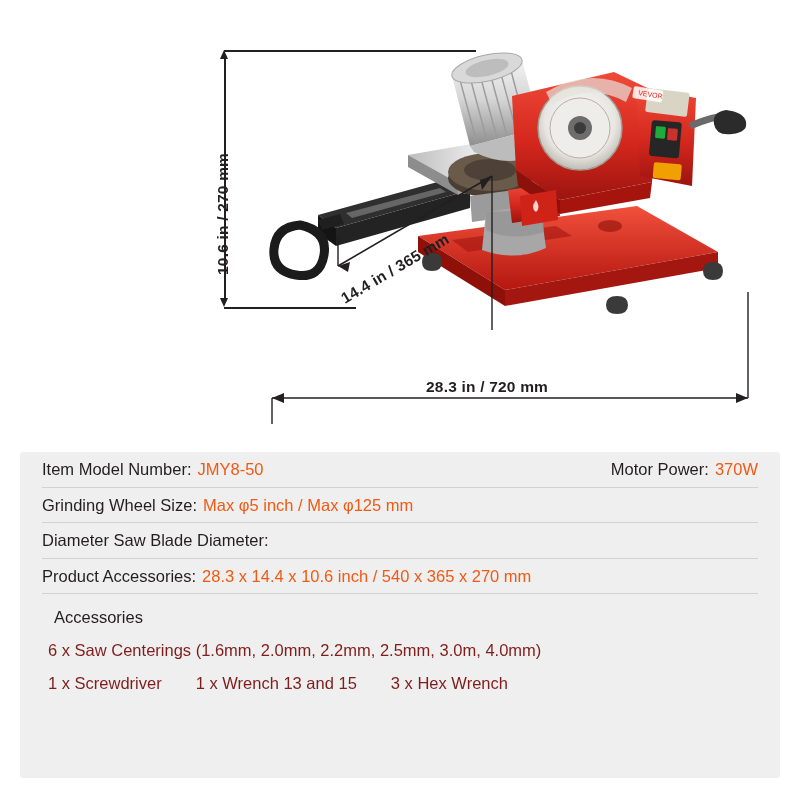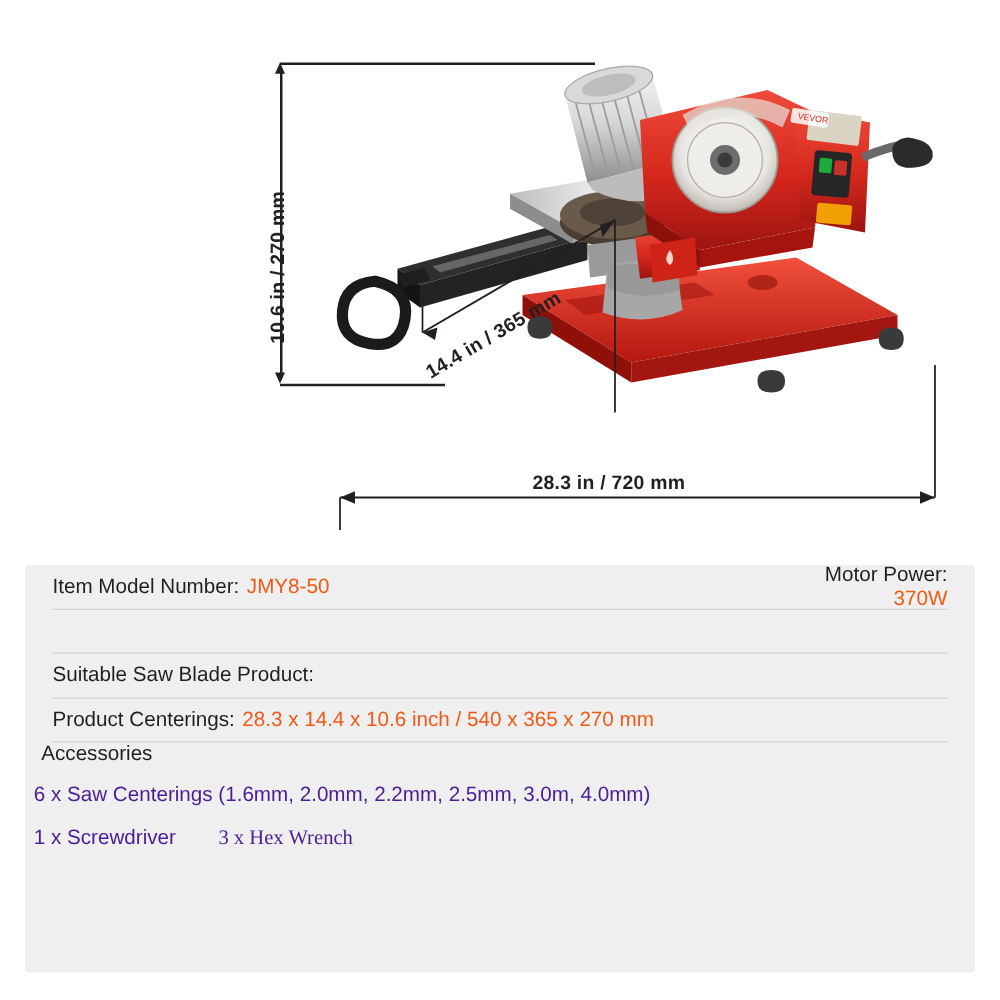--- a/index.html
+++ b/index.html
@@ -54,33 +54,33 @@
     align-items:center;
     height:35.5px;
     font-size:16.5px;
   }
   .spec-row .divider{
     position:absolute;left:22px;right:22px;bottom:0;height:1px;background:#d2d2d2;
   }
   .lbl{color:#231f20;}
   .val{color:#f05a14;margin-left:6px;}
   .cell{display:flex;align-items:flex-end;}
-  .cell-right{margin-left:auto;display:flex;align-items:flex-end;flex-direction:column;}
+  .cell-right{margin-left:auto;display:flex;align-items:flex-start;}
   .acc-row{
     height:33px;
     font-size:16.5px;
-    display:flex;align-items:flex-start;
-    padding:0 7px;
+    display:flex;align-items:flex-end;
+    padding:0 28px;
     color:#f05a14;
   }
   .acc-head{color:#231f20;padding-left:6px;}
   .acc-line{display:flex;align-items:baseline;gap:0;}
-  .acc-seg{color:#4c1d95;}
+  .acc-seg{color:#7f1d1d;}
   .gap-1{margin-left:34px;}
-  .gap-2{margin-left:34px;font-family:Liberation Serif, serif;}
+  .gap-2{margin-left:34px;}
 
   
   svg.machine{position:absolute;left:0;top:0;}
 </style>
 </head>
 <body>
 
 <div id="illustration">
 
   <svg class="machine" width="800" height="450" viewBox="0 0 800 450">
@@ -245,48 +245,53 @@
       <span class="val">JMY8-50</span>
     </span>
     <span class="cell-right">
       <span class="lbl">Motor Power:</span>
       <span class="val">370W</span>
     </span>
     <span class="divider"></span>
   </div>
 
   <div class="spec-row">
-    <span class="divider"></span>
-  </div>
-
-  <div class="spec-row">
-    <span class="cell">
-      <span class="lbl">Suitable Saw Blade Product:</span>
-    </span>
-    <span class="divider"></span>
-  </div>
-
-
-  <div class="spec-row">
-    <span class="cell">
-      <span class="lbl">Product Centerings:</span>
+    <span class="cell">
+      <span class="lbl">Grinding Wheel Size:</span>
+      <span class="val">Max φ5 inch / Max φ125 mm</span>
+    </span>
+    <span class="divider"></span>
+  </div>
+
+  <div class="spec-row">
+    <span class="cell">
+      <span class="lbl">Diameter Saw Blade Diameter:</span>
+    </span>
+    <span class="divider"></span>
+  </div>
+
+
+  <div class="spec-row">
+    <span class="cell">
+      <span class="lbl">Product Accessories:</span>
       <span class="val">28.3 x 14.4 x 10.6 inch / 540 x 365 x 270 mm</span>
     </span>
     <span class="divider"></span>
   </div>
 
   <div class="acc-row">
     <span class="acc-head">Accessories</span>
   </div>
 
   <div class="acc-row">
     <span class="acc-line">
       <span class="acc-seg">6 x Saw Centerings (1.6mm, 2.0mm, 2.2mm, 2.5mm, 3.0m, 4.0mm)</span>
     </span>
   </div>
 
   <div class="acc-row">
     <span class="acc-line">
       <span class="acc-seg">1 x Screwdriver</span>
+      <span class="acc-seg gap-1">1 x Wrench 13 and 15</span>
       <span class="acc-seg gap-2">3 x Hex Wrench</span>
     </span>
   </div>
 </div>
 
 </body></html>

